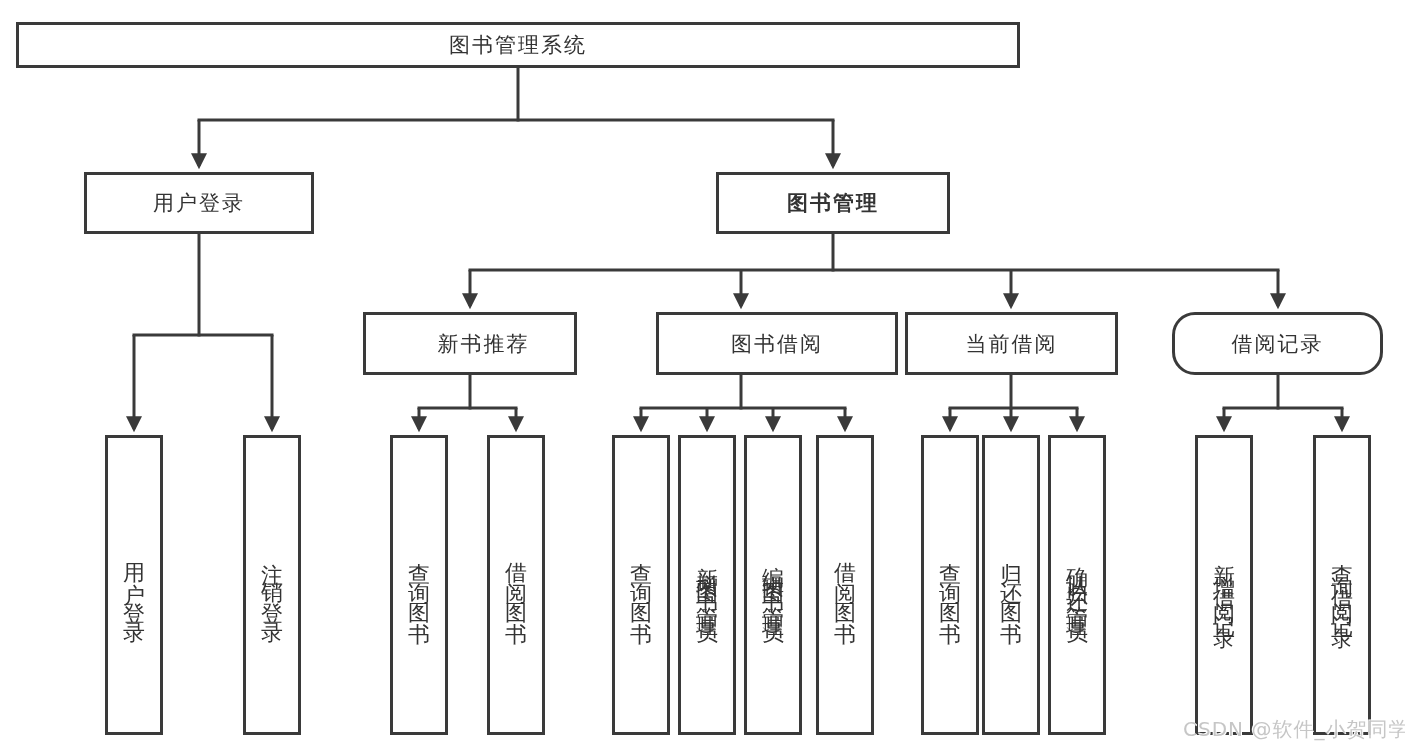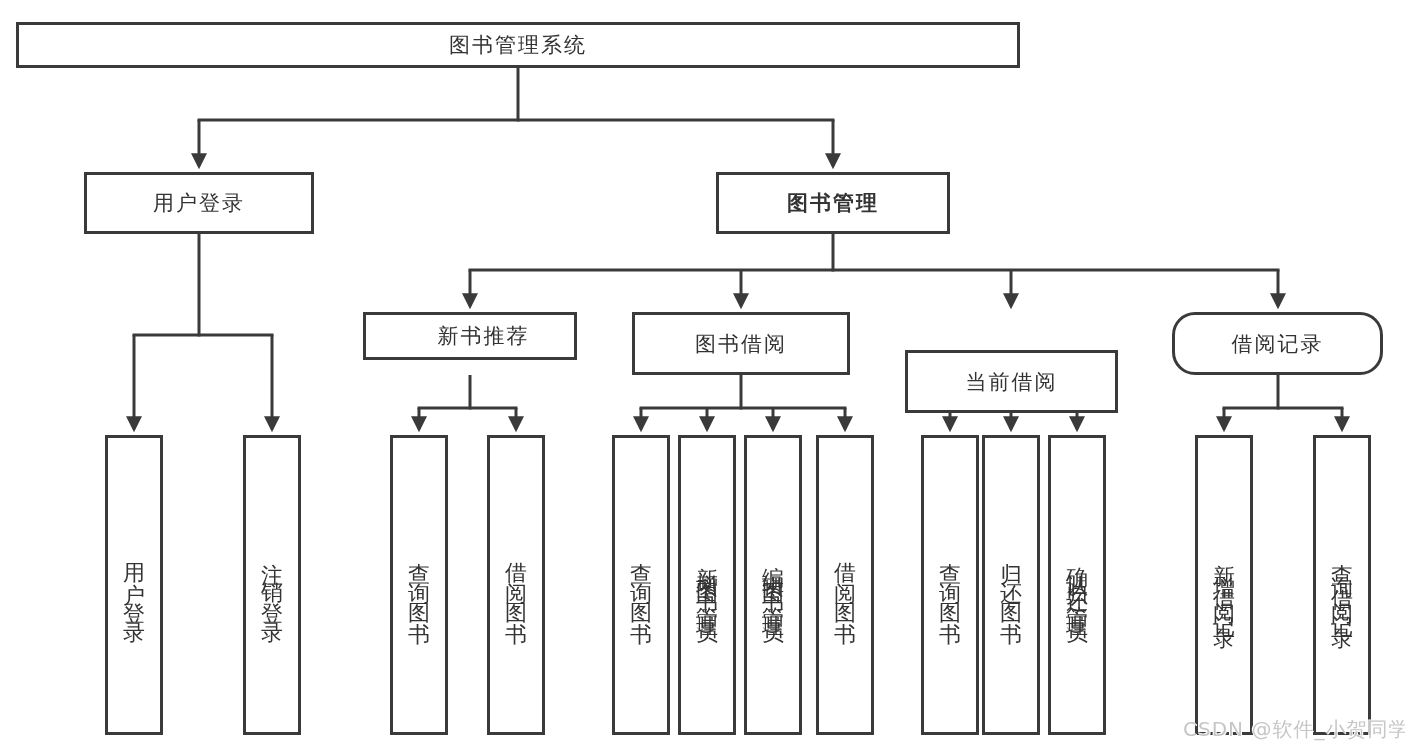--- a/index.html
+++ b/index.html
@@ -108,23 +108,23 @@
       <path d="M1224,408 L1224,429" marker-end="url(#arw)"></path>
       <path d="M1342,408 L1342,429" marker-end="url(#arw)"></path>
     </g>
   </svg>
 
   <div class="box" style="left:16px; top:22px; width:1004px; height:46px;">图书管理系统</div>
 
   <div class="box" style="left:84px; top:172px; width:230px; height:62px;">用户登录</div>
   <div class="box" style="left:716px; top:172px; width:234px; height:62px;font-weight:bold;">图书管理</div>
 
-  <div class="box" style="left:363px; top:312px; width:214px; height:48px;padding-left:27px;">新书推荐</div>
-  <div class="box" style="left:632px; top:312px; width:218px; height:63px;">图书借阅</div>
-  <div class="box" style="left:905px; top:312px; width:213px; height:63px;margin-top:38px;">当前借阅</div>
+  <div class="box" style="left:363px; top:312px; width:214px; height:63px;padding-left:27px;">新书推荐</div>
+  <div class="box" style="left:656px; top:312px; width:242px; height:63px;">图书借阅</div>
+  <div class="box" style="left:905px; top:312px; width:213px; height:63px;">当前借阅</div>
   <div class="box" style="left:1172px; top:312px; width:211px; height:63px;border-radius:23px;">借阅记录</div>
 
   <div class="box vbox sp4" style="left:105px; top:435px; width:58px; height:300px;">用户登录</div>
   <div class="box vbox sp4" style="left:243px; top:435px; width:58px; height:300px;">注销登录</div>
 
   <div class="box vbox sp4" style="left:390px; top:435px; width:58px; height:300px;">查询图书</div>
   <div class="box vbox sp4" style="left:487px; top:435px; width:58px; height:300px;">借阅图书</div>
 
   <div class="box vbox sp4" style="left:612px; top:435px; width:58px; height:300px;">查询图书</div>
   <div class="box vbox sp9" style="left:678px; top:435px; width:58px; height:300px;">新增图书（管理员）</div>

